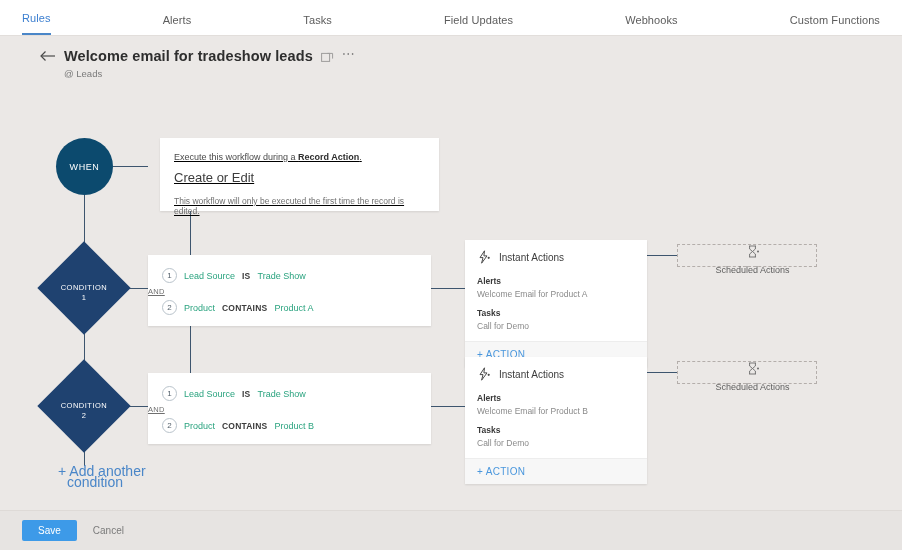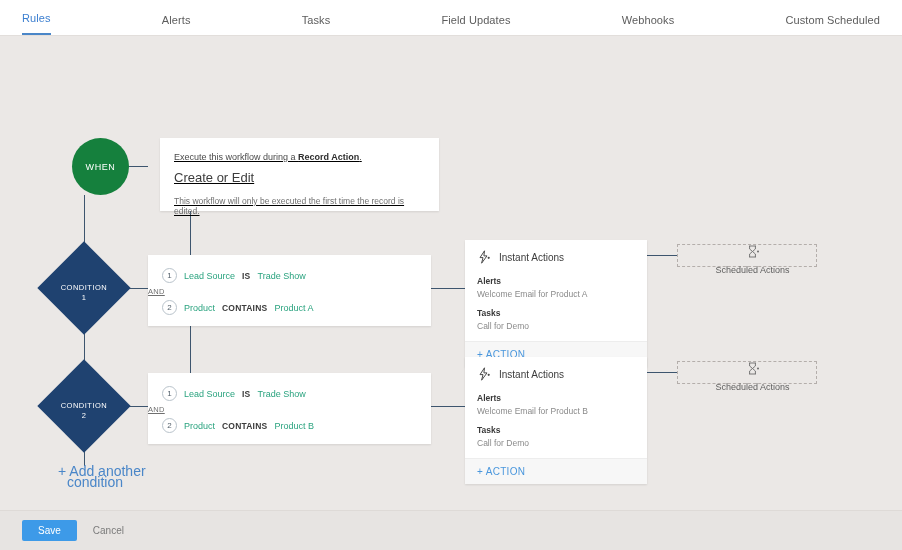--- a/index.html
+++ b/index.html
@@ -60,23 +60,23 @@
   }
 
   
   .canvas { position: absolute; top: 0; left: 0; width: 902px; height: 550px; }
   .conn { position: absolute; background: #3d556e; }
   .conn.h { height: 1px; }
   .conn.v { width: 1px; }
 
   
   .when-node {
-    position: absolute; left: 72px; top: 138px;
+    position: absolute; left: 56px; top: 138px;
     width: 57px; height: 57px; border-radius: 50%;
-    background: #15803d;
+    background: #0c4a6e;
     display: flex; align-items: center; justify-content: center;
     color: #ffffff; font-size: 9px; letter-spacing: .6px;
     cursor: pointer;
   }
   .diamond {
     position: absolute; width: 66px; height: 66px;
     background: #1f4270;
     transform: rotate(45deg);
     cursor: pointer;
   }
@@ -167,23 +167,42 @@
 <body>
 
 <div id="app">
 
   <div class="tabbar">
     <div class="tab active">Rules</div>
     <div class="tab">Alerts</div>
     <div class="tab">Tasks</div>
     <div class="tab">Field Updates</div>
     <div class="tab">Webhooks</div>
-    <div class="tab">Custom Scheduled</div>
-  </div>
-
+    <div class="tab">Custom Functions</div>
+  </div>
+
+  <div class="header">
+    <div class="header-row">
+      <span class="back-arrow">
+        <svg width="16" height="12" viewBox="0 0 16 12">
+          <path d="M1 6 H15" stroke="#4a4a4a" stroke-width="1.2" fill="none"></path>
+          <path d="M5.5 1.5 L1 6 L5.5 10.5" stroke="#4a4a4a" stroke-width="1.2" fill="none"></path>
+        </svg>
+      </span>
+      <span class="page-title">Welcome email for tradeshow leads</span>
+      <span class="title-icon">
+        <svg width="13" height="13" viewBox="0 0 13 13">
+          <rect x="0.6" y="3.4" width="8" height="8" fill="none" stroke="#6b6b6b" stroke-width="1"></rect>
+          <path d="M6.4 3.4 L11.6 3.4 L11.6 8.6" fill="none" stroke="#6b6b6b" stroke-width="1"></path>
+        </svg>
+      </span>
+      <span class="ellipsis-icon">⋯</span>
+    </div>
+    <div class="page-sub">@ Leads</div>
+  </div>
 
   <div class="canvas">
 
     <div class="conn h" style="left:113px; top:166px; width:35px;"></div>
 
     <div class="conn v" style="left:84px; top:195px; height:60px;"></div>
 
     <div class="conn h" style="left:118px; top:288px; width:30px;"></div>
 
     <div class="conn v" style="left:84px; top:321px; height:52px;"></div>

